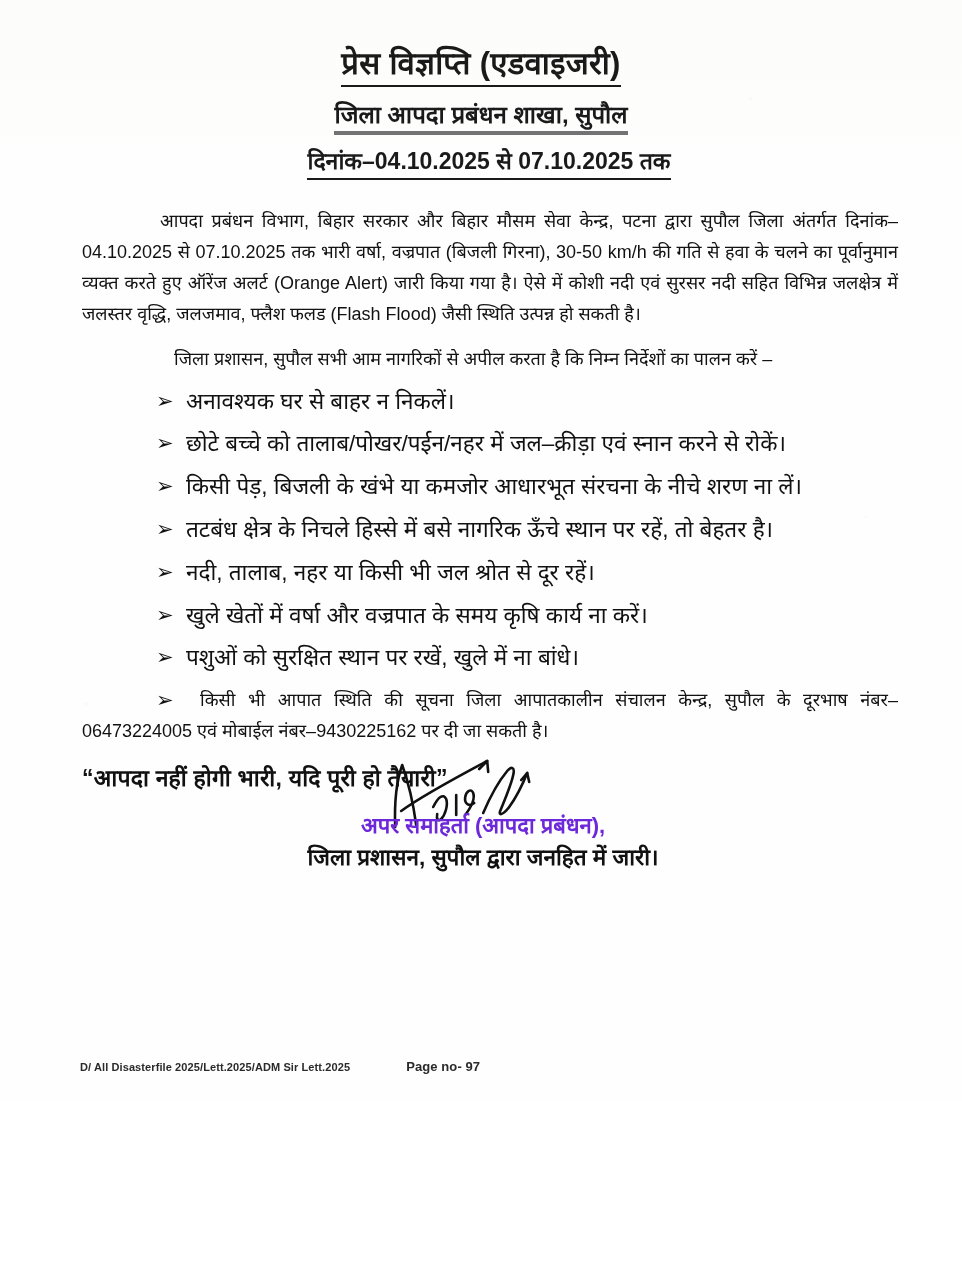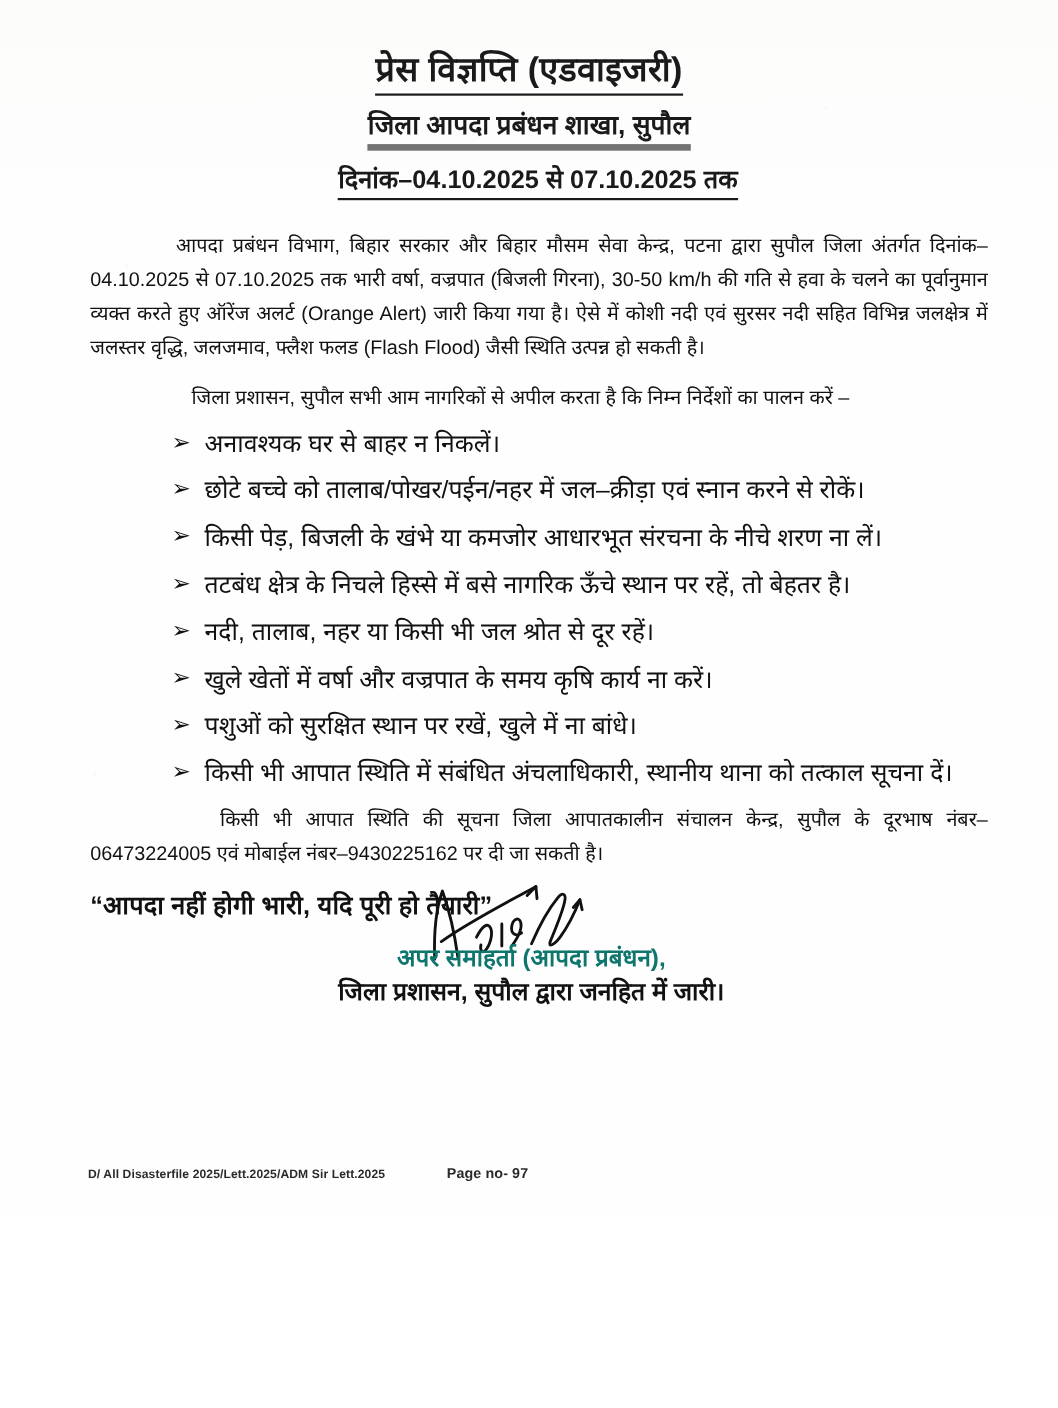--- a/index.html
+++ b/index.html
@@ -51,21 +51,21 @@
     letter-spacing: 0.3px;
     border-bottom: 2px solid #1a1a1a;
     padding-bottom: 1px;
     line-height: 1.28;
   }
   .h-sub {
     display: inline-block;
     font-size: 24px;
     font-weight: 700;
     color: #1a1a1a;
-    border-bottom: 6px solid #737373;
+    border-bottom: 4px solid #737373;
     padding-bottom: 1px;
     margin-top: 12px;
     line-height: 1.3;
   }
   .h-date {
     display: inline-block;
     font-size: 23px;
     font-weight: 700;
     color: #1a1a1a;
     border-bottom: 2px solid #1a1a1a;
@@ -153,21 +153,21 @@
     left: 50%;
     transform: translateX(-58%);
     top: -62px;
     width: 210px;
     height: 86px;
     pointer-events: none;
   }
   .sign-name {
     font-size: 22px;
     font-weight: 700;
-    color: #0f766e;
+    color: #6d28d9;
     line-height: 1.35;
     position: relative;
     z-index: 1;
   }
   .sign-issuer {
     font-size: 22.5px;
     font-weight: 700;
     color: #111;
     line-height: 1.35;
     margin-top: 2px;
@@ -248,21 +248,20 @@
         <li>
           <span class="arrow">➢</span>
           <span>खुले खेतों में वर्षा और वज्रपात के समय कृषि कार्य ना करें।</span>
         </li>
         <li>
           <span class="arrow">➢</span>
           <span>पशुओं को सुरक्षित स्थान पर रखें, खुले में ना बांधे।</span>
         </li>
         <li>
           <span class="arrow">➢</span>
-          <span>किसी भी आपात स्थिति में संबंधित अंचलाधिकारी, स्थानीय थाना को तत्काल सूचना दें।</span>
         </li>
       </ul>
 
       <p class="para closing">किसी भी आपात स्थिति की सूचना जिला आपातकालीन संचालन केन्द्र, सुपौल के दूरभाष नंबर–06473224005 एवं मोबाईल नंबर–9430225162 पर दी जा सकती है।</p>
 
       <div class="slogan">“आपदा नहीं होगी भारी, यदि पूरी हो तैयारी”</div>
 
       <div class="sign-block">
         <div class="sign-inner">
           <svg class="sign-mark" viewBox="0 0 210 86" aria-hidden="true">

